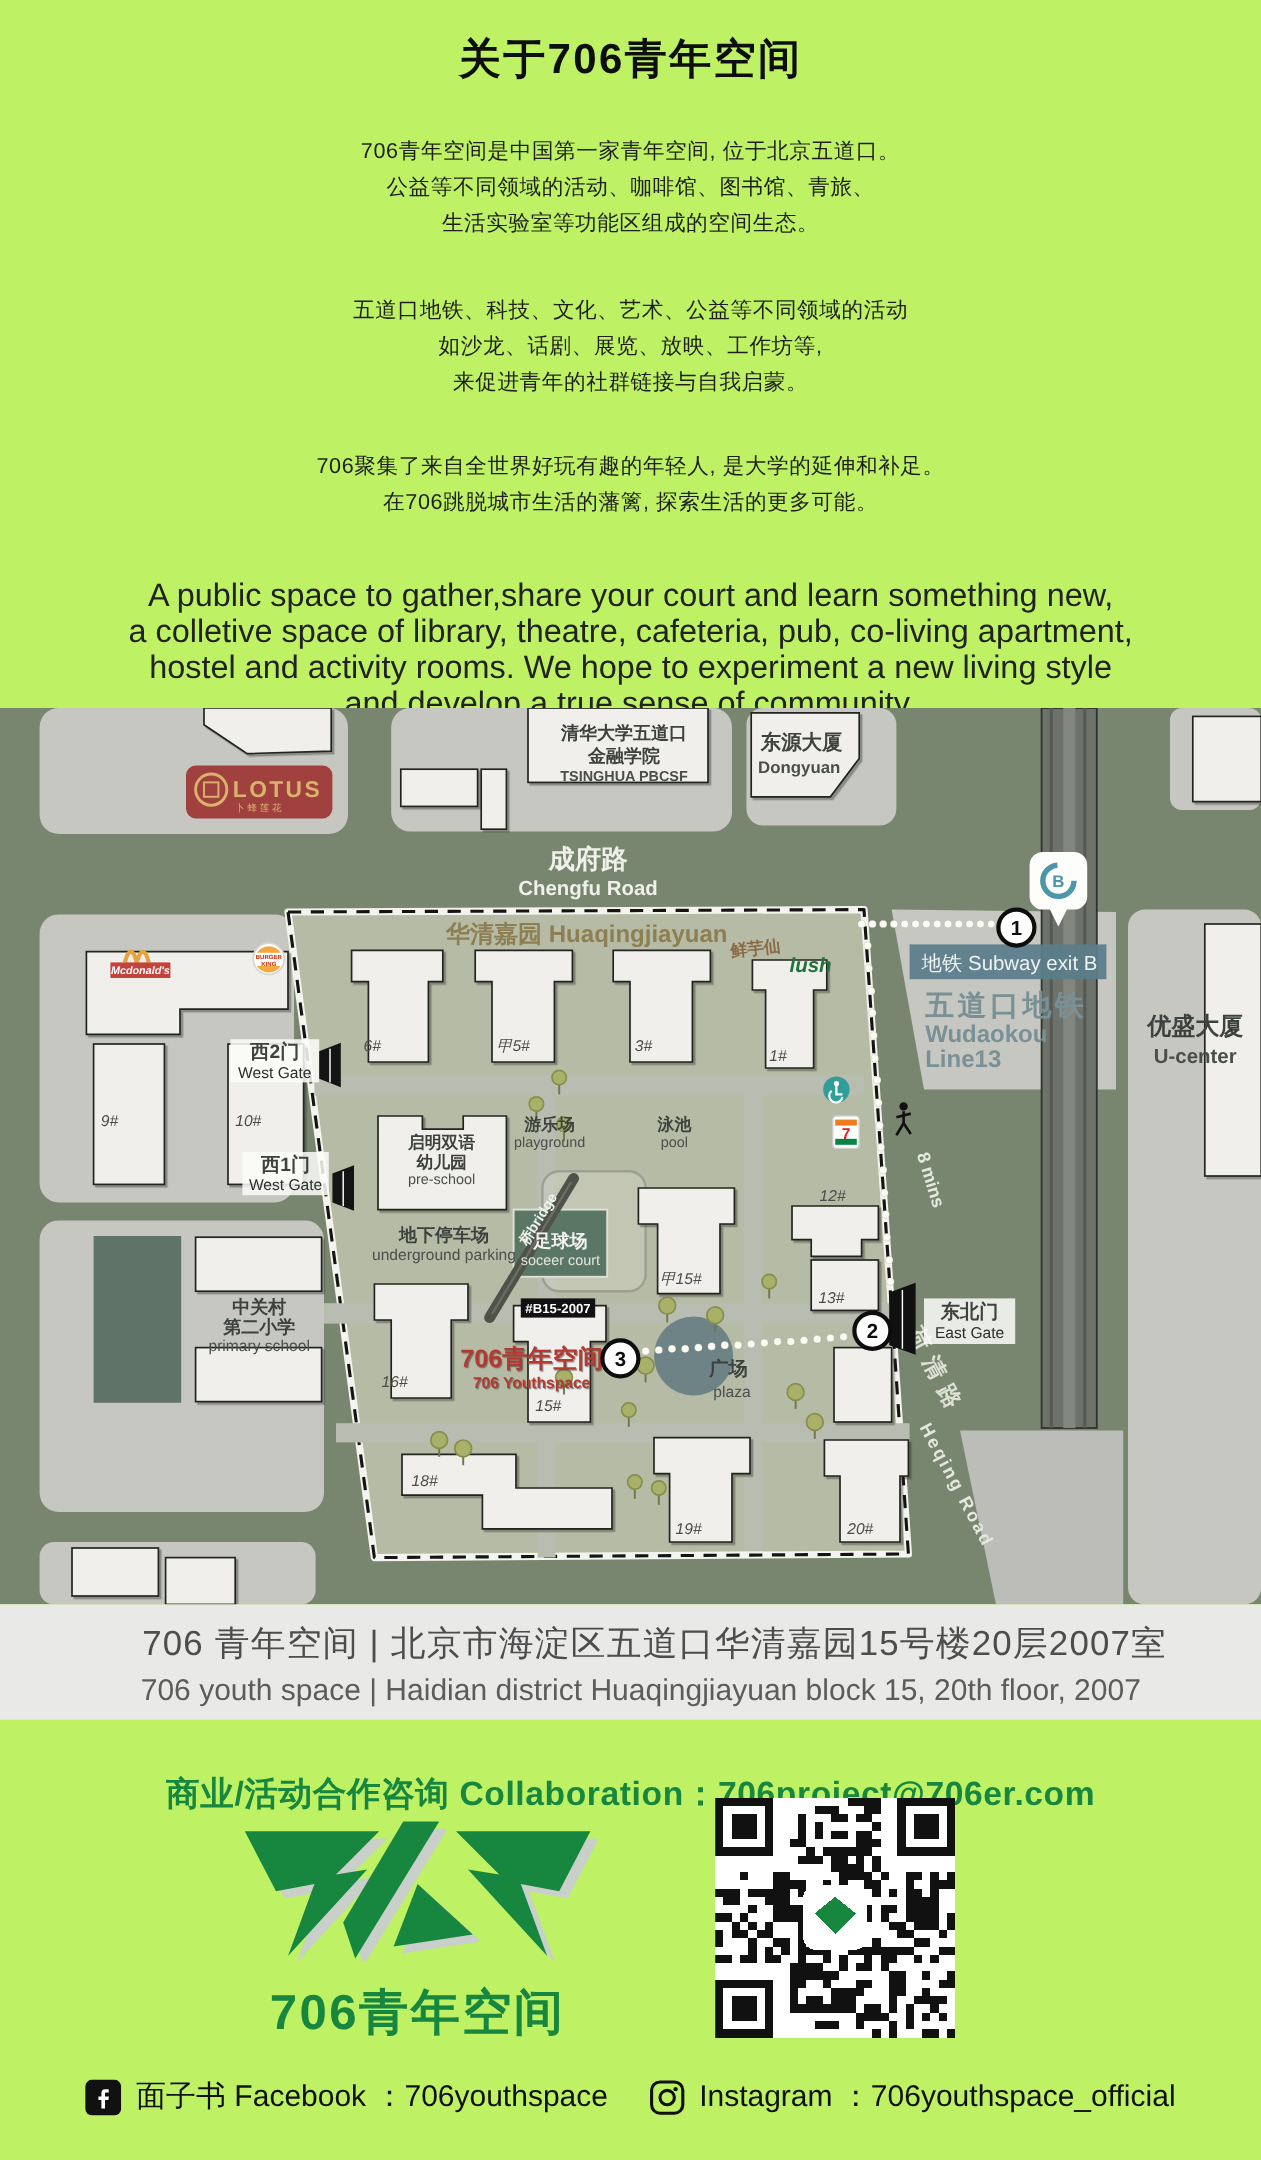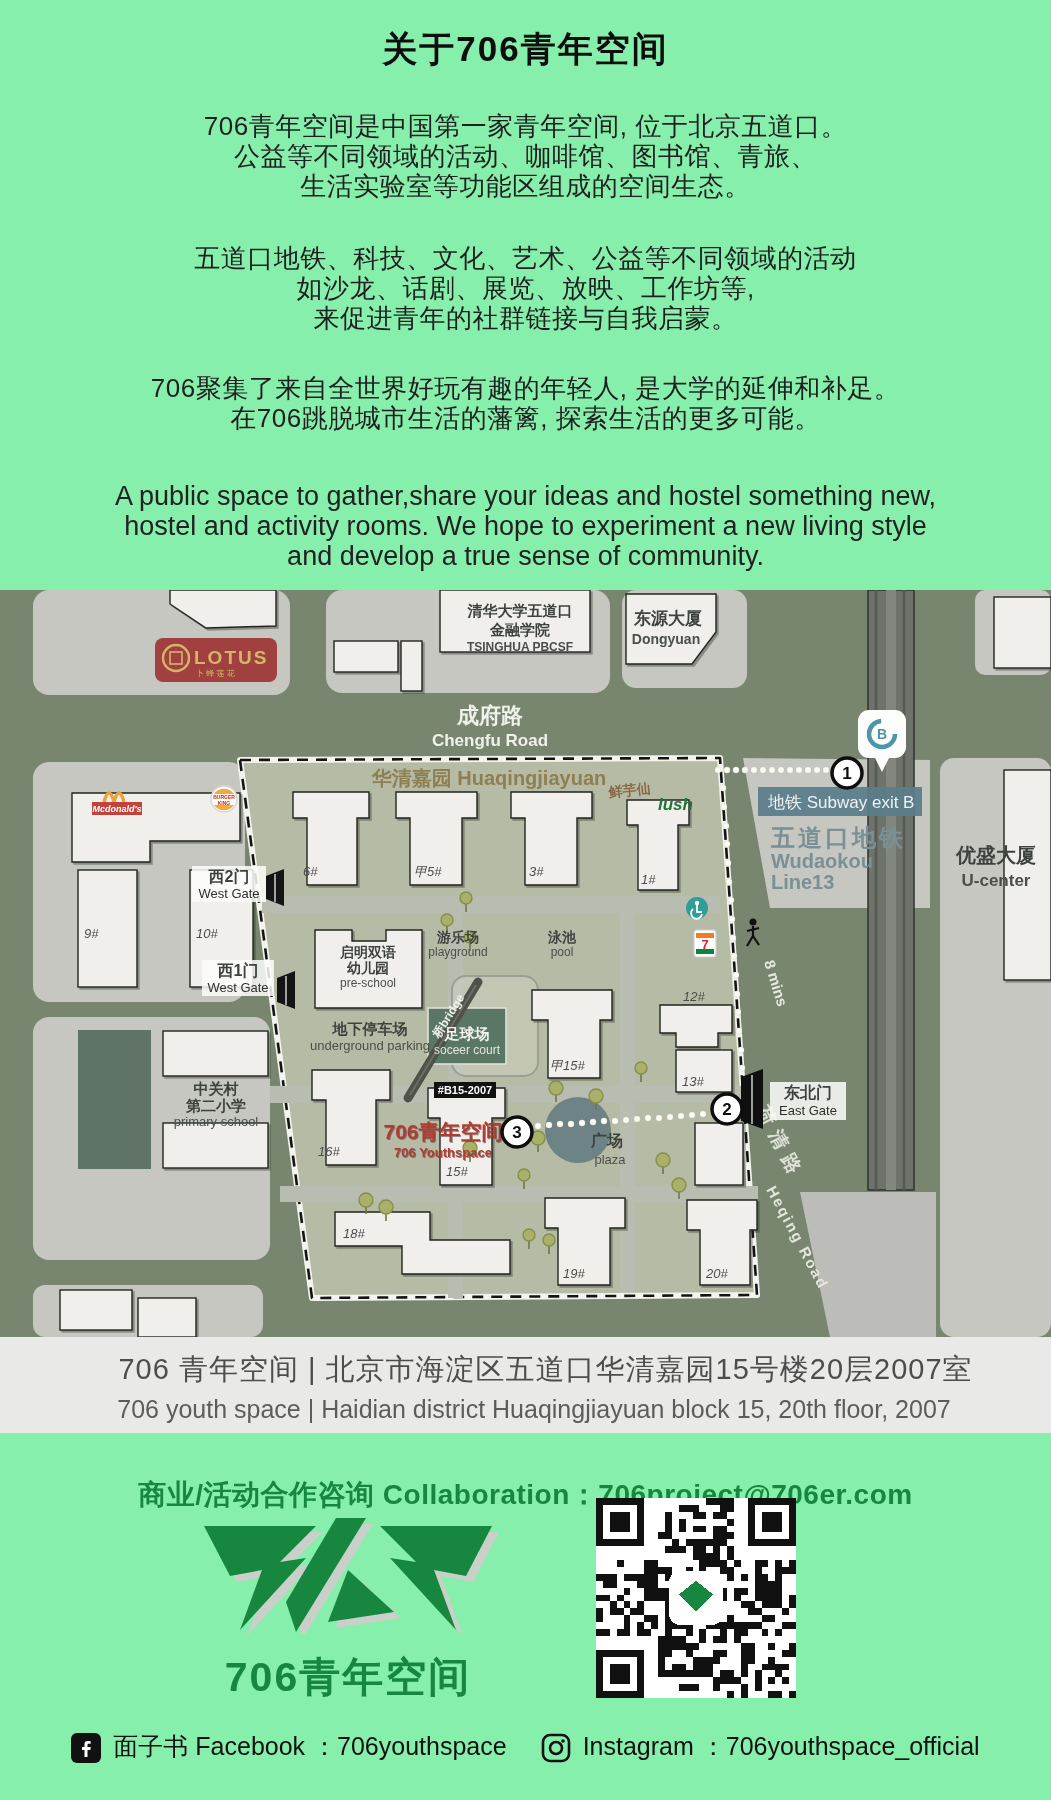--- a/index.html
+++ b/index.html
@@ -1,25 +1,25 @@
 <!DOCTYPE html>
 <html><head>
 <meta charset="utf-8">
 <style>
   html,body{margin:0;padding:0;background:#ffffff;}
-  .page{position:relative;width:1051px;height:1800px;background:#86efac;overflow:hidden;
+  .page{position:relative;width:1051px;height:1800px;background:#bef264;overflow:hidden;
         font-family:"Liberation Sans","DejaVu Sans",sans-serif;color:#1b1b1b;}
   
   .about{position:absolute;top:0;left:0;width:1051px;text-align:center;}
   .about-title{margin-top:26px;font-size:35px;font-weight:bold;letter-spacing:2px;color:#0e0e0e;}
   .para{margin-top:38px;}
   .para.p2{margin-top:42px;}
   .para.p3{margin-top:40px;}
   .para.en{margin-top:48px;}
-  .para div{font-size:26px;line-height:30px;letter-spacing:.5px;color:#1f1f1f;}
+  .para div{font-size:18px;line-height:30px;letter-spacing:.5px;color:#1f1f1f;}
   .para.en div{font-size:27px;line-height:30px;letter-spacing:0;color:#222;}
   
   .map{position:absolute;top:590px;left:0;width:1051px;height:747px;}
   .map svg{display:block;}
   .bld{fill:#f0efeb;stroke:#22251f;stroke-width:1.4;filter:drop-shadow(2.5px 2.5px 0 rgba(40,42,38,.38));}
   .blk{fill:#c6c7c1;}
   .lbl{font:italic 13px "Liberation Sans","DejaVu Sans",sans-serif;fill:#4c4c4c;}
   .zh{font-weight:bold;fill:#3d423e;}
   .sub{fill:#4a4f4a;}
   .roadtxt{fill:#eff1ea;font-weight:bold;}
@@ -60,21 +60,22 @@
     <div class="para p2">
       <div>五道口地铁、科技、文化、艺术、公益等不同领域的活动</div>
       <div>如沙龙、话剧、展览、放映、工作坊等,</div>
       <div>来促进青年的社群链接与自我启蒙。</div>
     </div>
     <div class="para p3">
       <div>706聚集了来自全世界好玩有趣的年轻人, 是大学的延伸和补足。</div>
       <div>在706跳脱城市生活的藩篱, 探索生活的更多可能。</div>
     </div>
     <div class="para en">
-      <div>A public space to gather,share your ideas and hostel something new,</div>
+      <div>A public space to gather,share your court and learn something new,</div>
+      <div>a colletive space of library, theatre, cafeteria, pub, co-living apartment,</div>
       <div>hostel and activity rooms. We hope to experiment a new living style</div>
       <div>and develop a true sense of community.</div>
     </div>
   </div>
 
   <div class="map">
   <svg width="1051" height="747" viewBox="0 0 1051 747">
 
     <rect x="0" y="0" width="1051" height="747" fill="#79866f"></rect>
 

